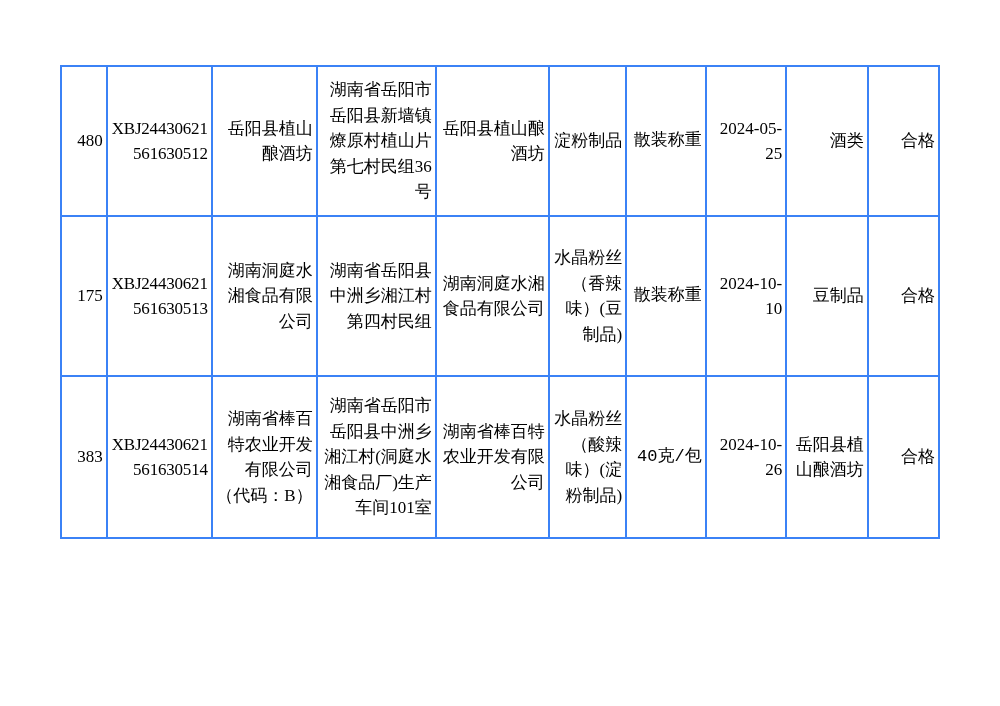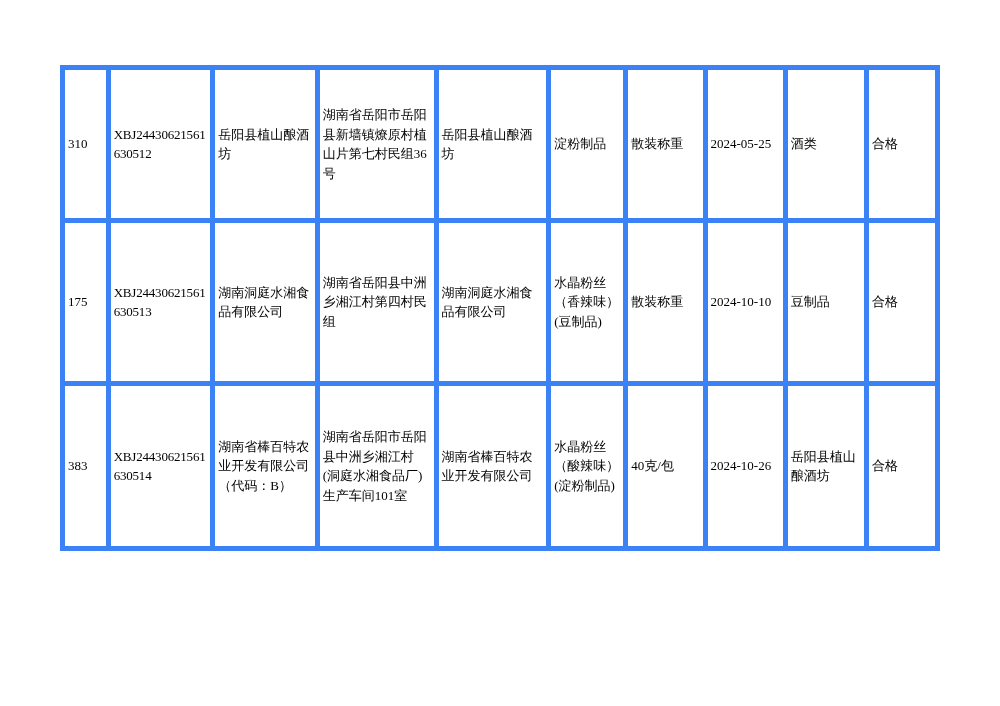--- a/index.html
+++ b/index.html
@@ -25,49 +25,49 @@
     left: 60px;
     top: 65px;
     width: 880px;
   }
   table.insp {
     border-collapse: collapse;
     table-layout: fixed;
     width: 880px;
   }
   table.insp td {
-    border: 5px solid #3b82f6;
-    text-align: left;
+    border: 2px solid #3b82f6;
+    text-align: right;
     vertical-align: middle;
     padding: 4px 3px;
     line-height: 1.5;
     word-wrap: break-word;
     overflow-wrap: break-word;
-    font-size: 13px;
+    font-size: 17px;
   }
   
   col.c0 { width: 45px; }
   col.c1 { width: 103px; }
   col.c2 { width: 103px; }
   col.c3 { width: 117px; }
   col.c4 { width: 111px; }
   col.c5 { width: 76px; }
   col.c6 { width: 78px; }
   col.c7 { width: 79px; }
   col.c8 { width: 80px; }
   col.c9 { width: 70px; }
 
   .r0 td { height: 140px; }
   .r1 td { height: 150px; }
   .r2 td { height: 152px; }
 
   .cell-seq { font-size: 14px; letter-spacing: 0px; }
   .cell-code { font-size: 13.5px; letter-spacing: -0.2px; }
   .cell-zh { font-size: 14px; }
-  .cell-sm { font-size: 13.5px; }
+  .cell-sm { font-size: 13.5px; font-family: Liberation Mono, monospace; }
   .cell-date { font-size: 13.5px; }
 </style>
 </head>
 <body>
 
 <div class="page">
   <div class="table-wrap">
     <table class="insp">
       <colgroup>
         <col class="c0">
@@ -76,21 +76,21 @@
           <col class="c3">
           <col class="c4">
         <col class="c5">
           <col class="c6">
           <col class="c7">
           <col class="c8">
           <col class="c9">
       </colgroup>
       <tbody>
         <tr class="r0">
-          <td class="cell-seq">310</td>
+          <td class="cell-seq">480</td>
           <td class="cell-code">XBJ24430621561630512</td>
           <td class="cell-zh">岳阳县植山酿酒坊</td>
           <td class="cell-zh">湖南省岳阳市岳阳县新墙镇燎原村植山片第七村民组36号</td>
           <td class="cell-zh">岳阳县植山酿酒坊</td>
           <td class="cell-zh">淀粉制品</td>
           <td class="cell-sm">散装称重</td>
           <td class="cell-date">2024-05-25</td>
           <td class="cell-zh">酒类</td>
           <td class="cell-zh">合格</td>
         </tr>

